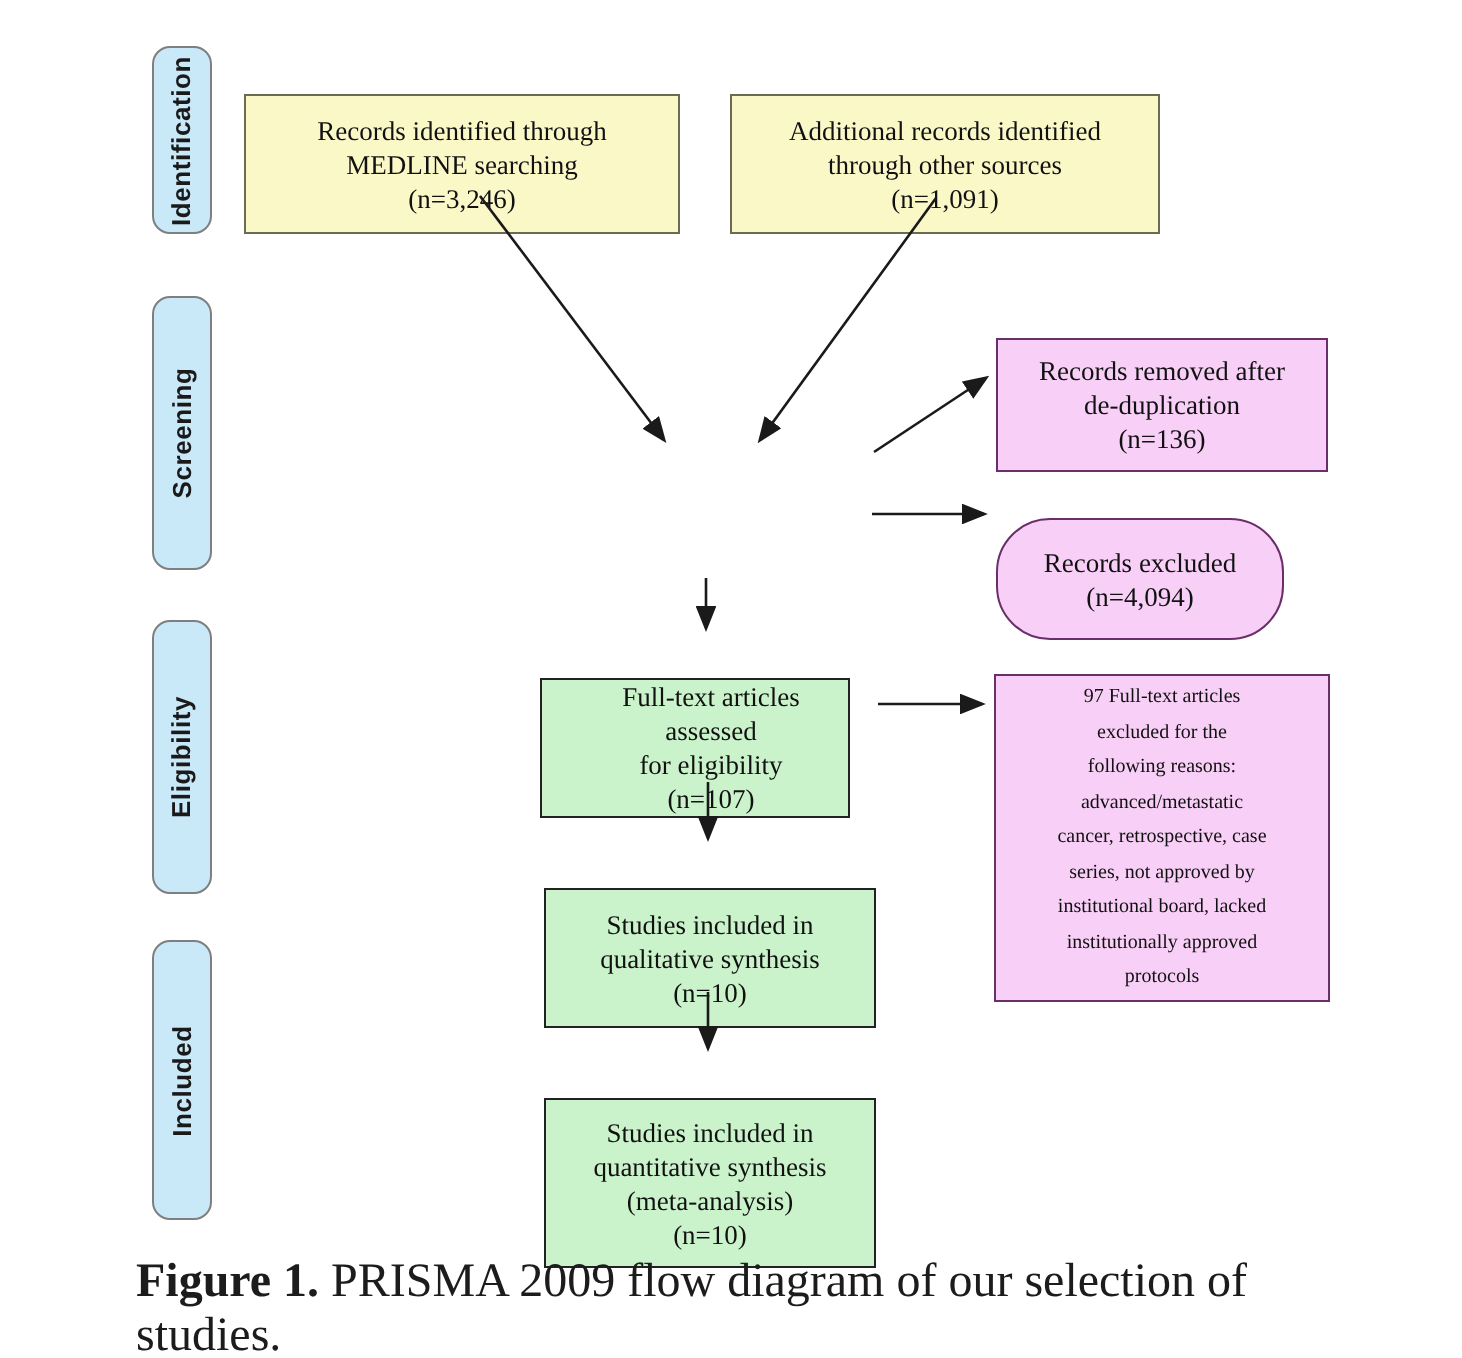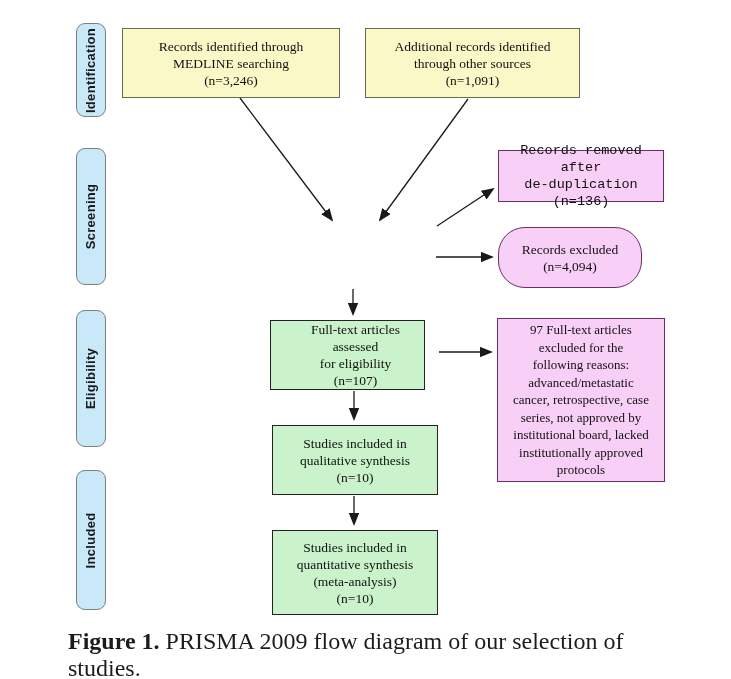--- a/index.html
+++ b/index.html
@@ -9,20 +9,21 @@
   .page{
     position:relative; width:731px; height:679px; background:#ffffff;
     font-family:"Liberation Serif", serif; overflow:hidden;
   }
   .flowbox{
     position:absolute; box-sizing:border-box;
     display:flex; align-items:center; justify-content:center;
     text-align:center; white-space:pre-line;
     font-size:13.5px; line-height:17px; color:#111;
     padding:2px 3px;
+    margin-top:19px;
   }
   .yellow{ background:var(--yellow); border:1.4px solid #6b6b52; }
   .green { background:var(--green);  border:1.4px solid #222;   }
   .pink  { background:var(--pink);   border:1.4px solid #6a2e6a;}
   .stage{
     position:absolute; box-sizing:border-box; width:30px;
     background:var(--blue); border:1.5px solid #7f7f7f; border-radius:9px;
     display:flex; align-items:center; justify-content:center;
   }
   .stage span{
@@ -32,24 +33,24 @@
   }
   
   #st-identification{ left:76px; top:23px;  height:94px;  }
   #st-screening    { left:76px; top:148px; height:137px; }
   #st-eligibility  { left:76px; top:310px; height:137px; }
   #st-included     { left:76px; top:470px; height:140px; }
   
   #bx-medline   { left:122px; top:28px;  width:218px; height:70px; }
   #bx-other     { left:365px; top:28px;  width:215px; height:70px; }
   #bx-screened  { left:271px; top:227px; width:164px; height:61px; }
-  #bx-dedup     { left:498px; top:150px; width:166px; height:52px;font-family:Liberation Mono, monospace; }
-  #bx-excluded  { left:498px; top:227px; width:144px; height:61px;border-radius:27px; }
+  #bx-dedup     { left:498px; top:150px; width:166px; height:67px; }
+  #bx-excluded  { left:498px; top:240px; width:144px; height:61px;border-radius:27px; }
   #bx-fulltext  { left:270px; top:320px; width:155px; height:70px;padding-left:19px; }
-  #bx-ft-excl   { left:497px; top:318px; width:168px; height:164px; font-size:13px; line-height:17.5px;}
+  #bx-ft-excl   { left:497px; top:318px; width:168px; height:164px; font-size:10px; line-height:17.5px;}
   #bx-qual      { left:272px; top:425px; width:166px; height:70px; }
   #bx-quant     { left:272px; top:530px; width:166px; height:85px; }
   .arrows{ position:absolute; left:0; top:0; }
   .caption{
     position:absolute; left:68px; top:628px; width:620px;
     font-size:24px; color:#1c1c1c;
   }
   .caption b{ font-weight:bold; }
 </style>
 </head>

